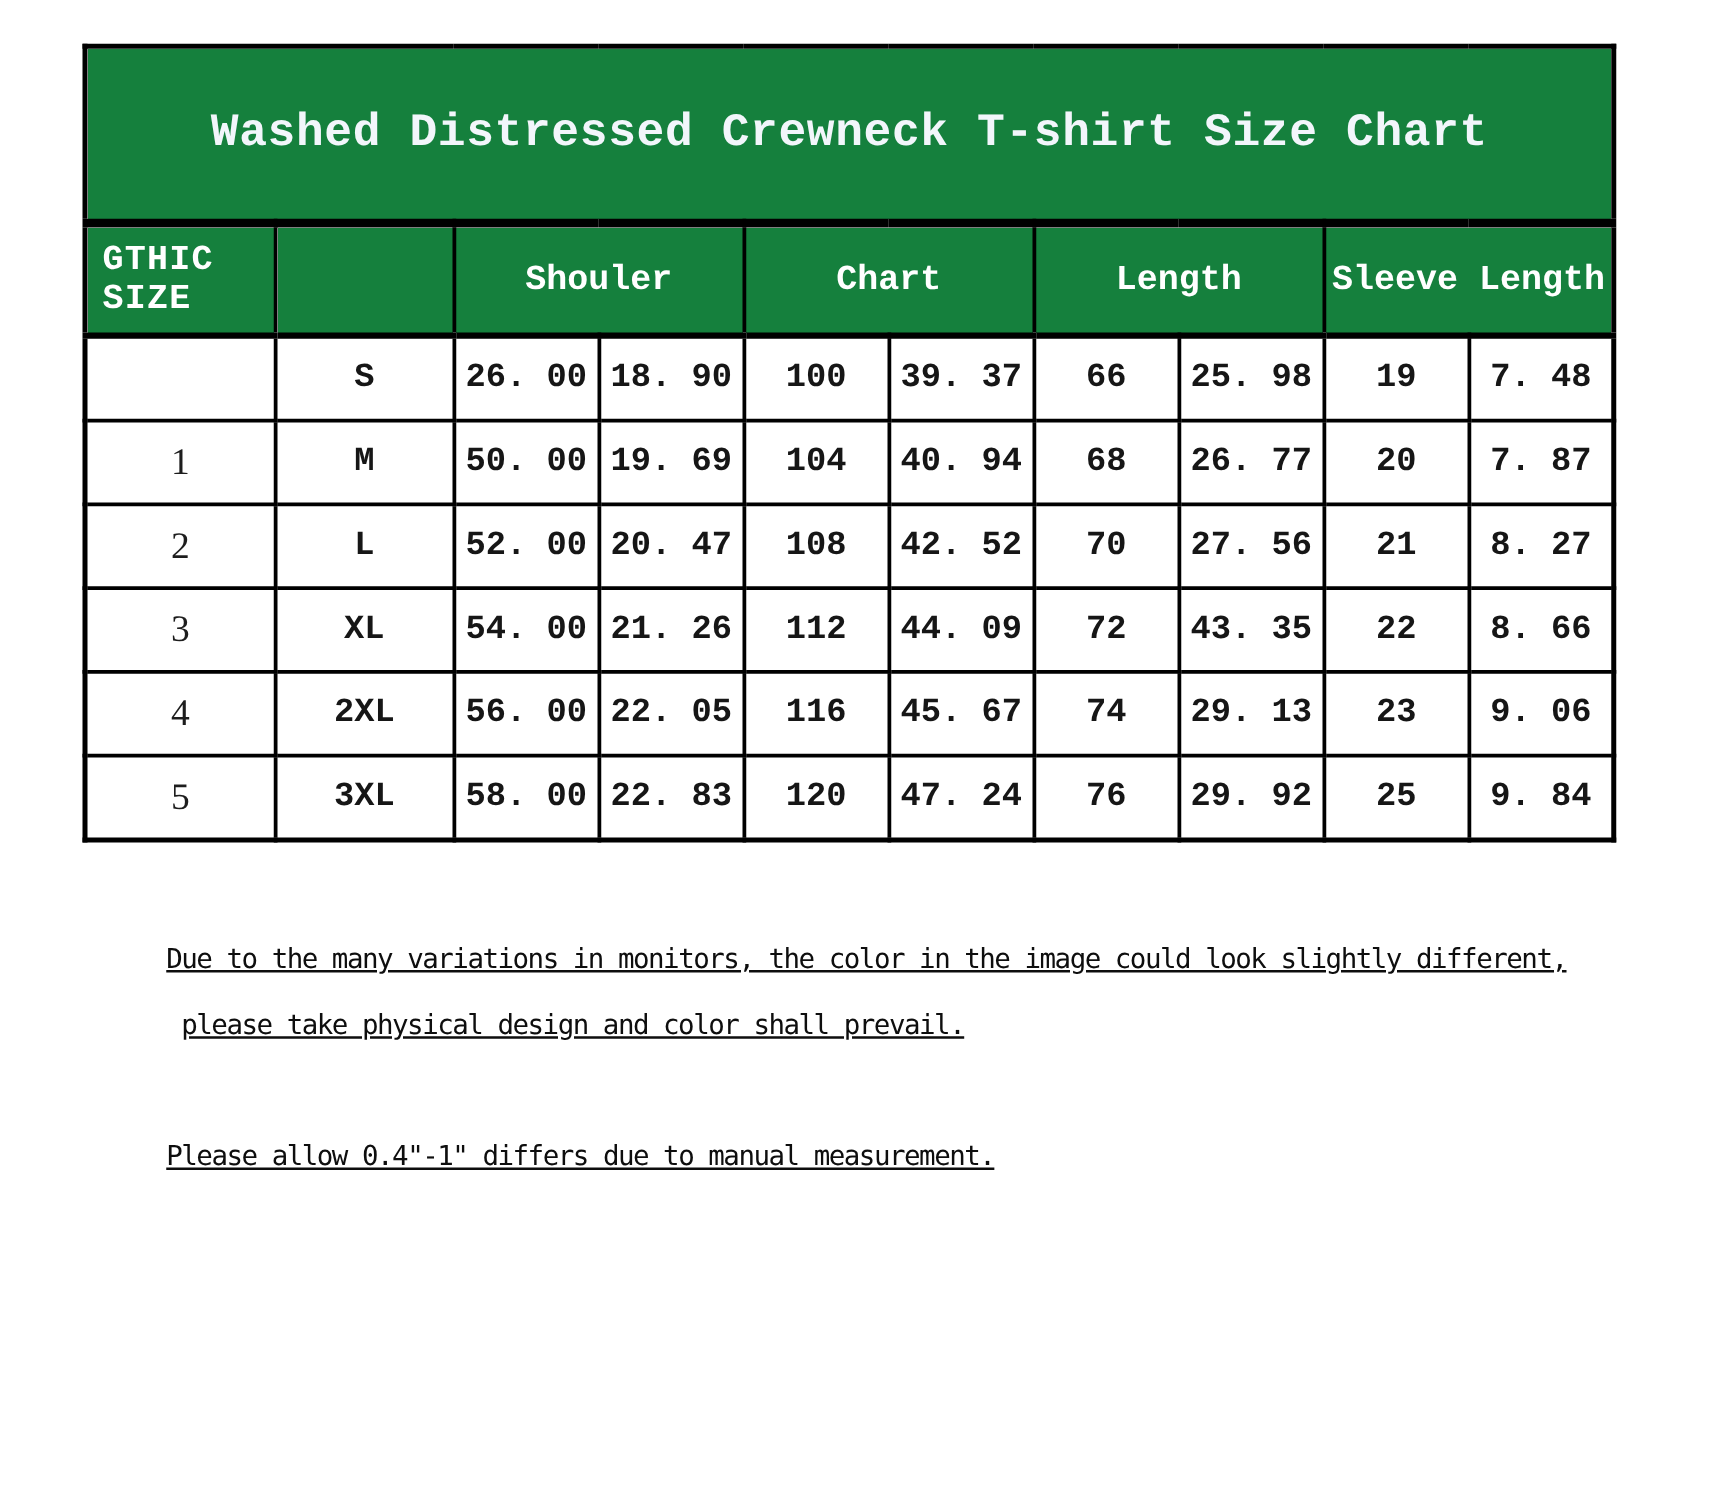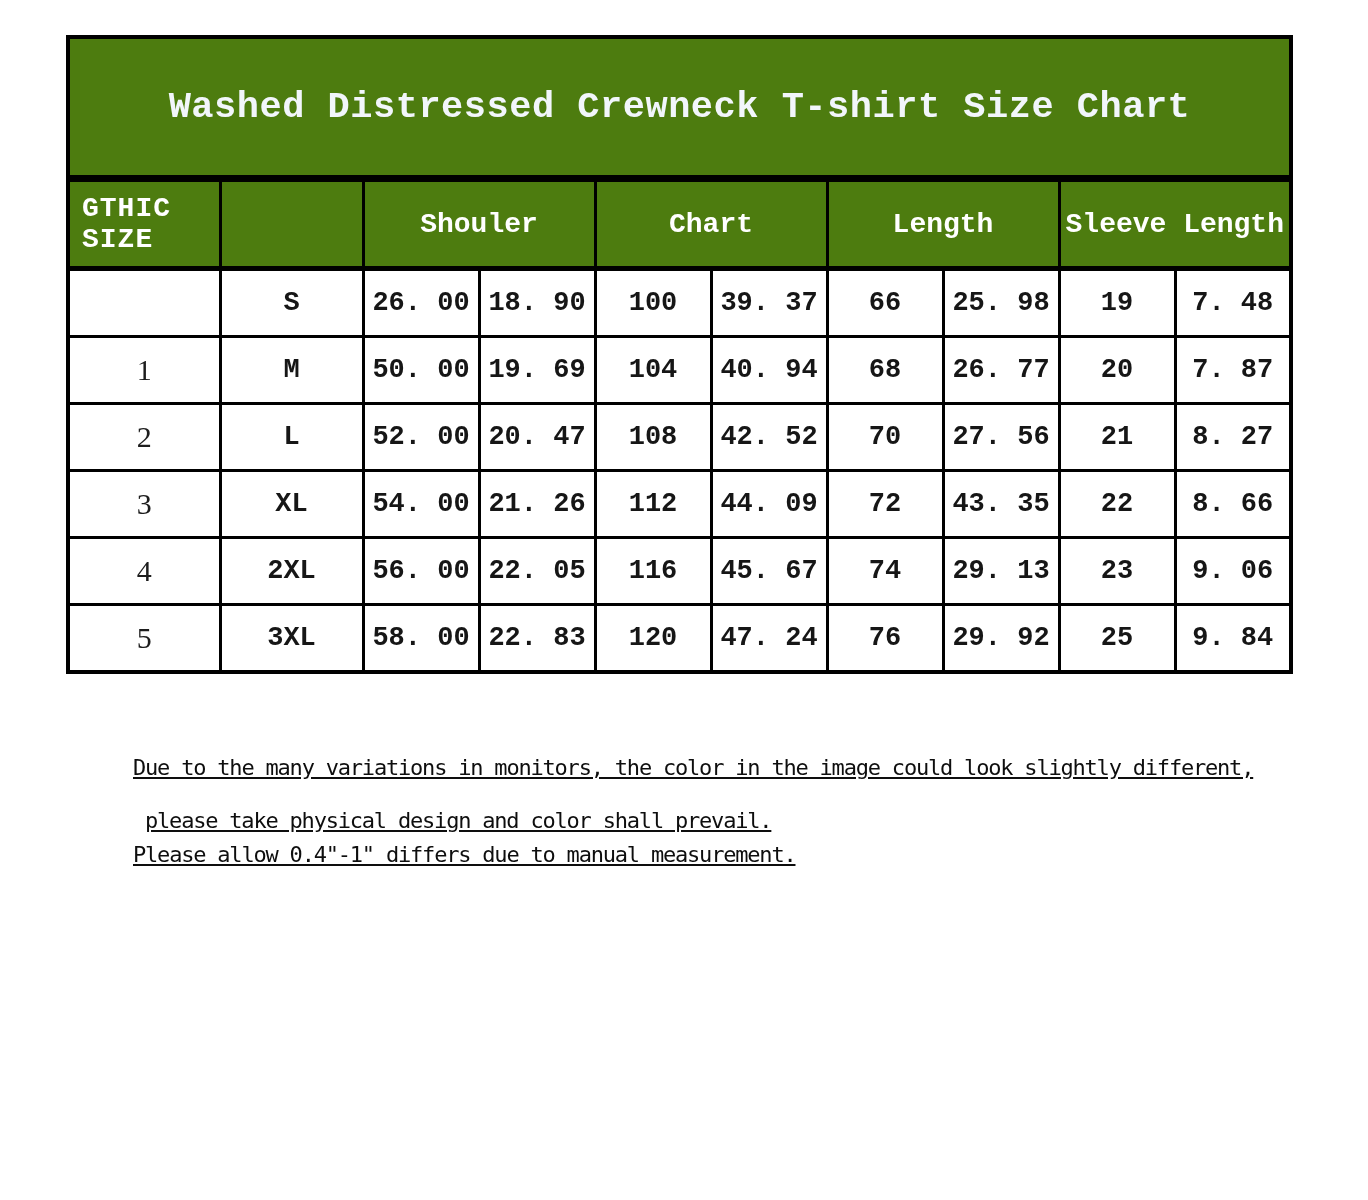--- a/index.html
+++ b/index.html
@@ -12,21 +12,21 @@
   table.size-chart {
     position: absolute; left: 66px; top: 35px;
     border-collapse: collapse; table-layout: fixed;
     border: 4px solid #000000;
   }
   td {
     border: 3px solid #000000;
     text-align: center; vertical-align: middle;
     overflow: hidden; padding: 0;
   }
-  .hdr { background: #4d7c0f; color: #ffffff; }
+  .hdr { background: #15803d; color: #ffffff; }
 
   tr.title-row td {
     height: 136px;
     border-bottom: 7px solid #000000;
     font: bold 37px "Liberation Mono", monospace;
     letter-spacing: 0.5px;
     color: #f2f6fb;
   }
   tr.group-row td {
     height: 84px;
@@ -53,21 +53,21 @@
   }
 
   .notes {
     position: absolute; left: 133px; top: 751px; width: 1180px;
     font-family: "DejaVu Sans Mono", monospace;
     font-size: 22px; letter-spacing: -1.2px;
     color: #0e0e0e; line-height: 34px;
   }
   .notes p { margin: 0; white-space: nowrap; text-decoration: underline; }
   .notes .n1 { margin-bottom: 19px; }
-  .notes .n2 { margin-left: 12px; }
+  .notes .n2 { margin-left: 12px; margin-bottom: 71px; }
   .notes .n3 { margin-bottom: 19px; }
 </style>
 </head>
 <body>
 
 <div class="page">
 
   <table class="size-chart">
     <colgroup>
       <col style="width:152px">

